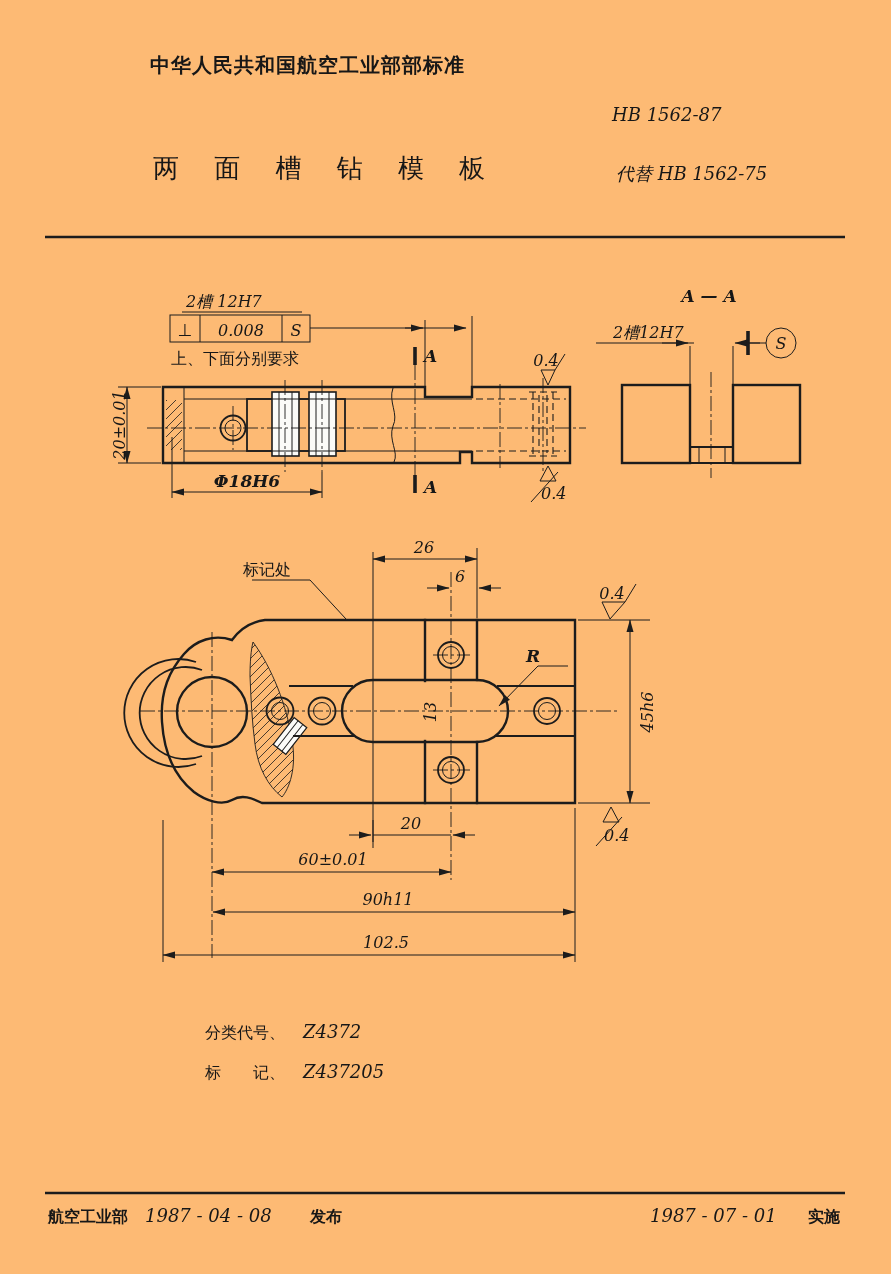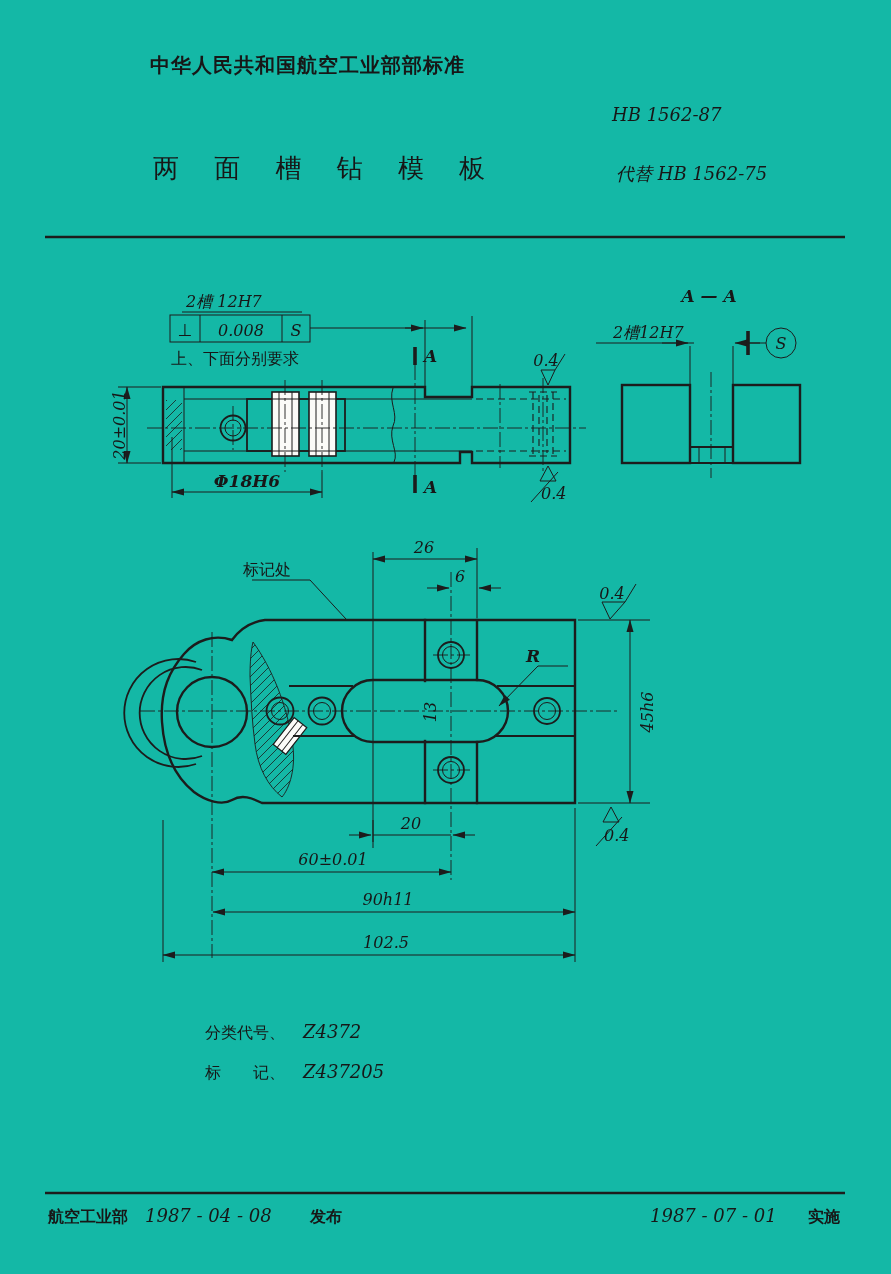--- a/index.html
+++ b/index.html
@@ -1,16 +1,16 @@
 <!DOCTYPE html>
 <html><head>
 <meta charset="utf-8">
 <style>
   html,body{margin:0;padding:0;background:#e8e8e6;}
-  .page{position:relative;width:891px;height:1274px;margin:0 auto;background:#14b8a6;overflow:hidden;}
+  .page{position:relative;width:891px;height:1274px;margin:0 auto;background:#fdba74;overflow:hidden;}
   svg{position:absolute;left:0;top:0;}
   
   .ol{fill:none;stroke:#1c1c1c;stroke-width:2.4;stroke-linejoin:miter;stroke-linecap:square}
   .ol2{fill:none;stroke:#1c1c1c;stroke-width:1.8}
   .tl{fill:none;stroke:#1c1c1c;stroke-width:1}
   .cl{fill:none;stroke:#1c1c1c;stroke-width:0.9;stroke-dasharray:15 3 3 3}
   .hid{fill:none;stroke:#1c1c1c;stroke-width:1.1;stroke-dasharray:7 4}
   .dim{fill:none;stroke:#1c1c1c;stroke-width:1}
   .bold{fill:none;stroke:#1c1c1c;stroke-width:3.6}
   .rule{fill:none;stroke:#1c1c1c;stroke-width:2.6}

